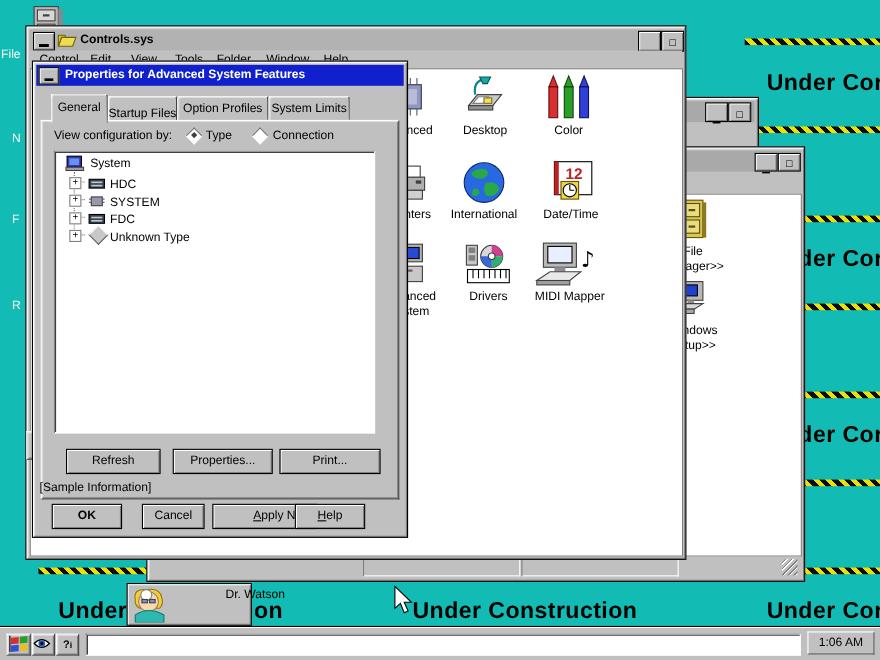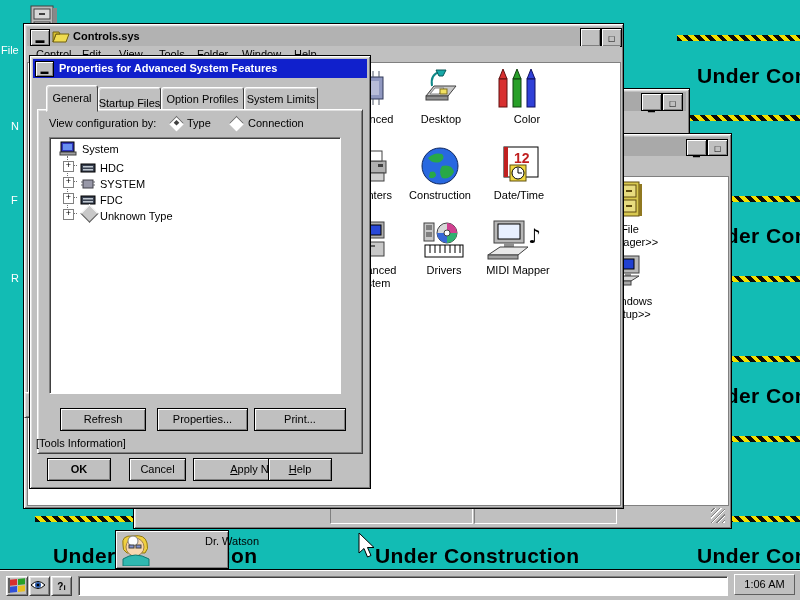--- a/index.html
+++ b/index.html
@@ -201,41 +201,41 @@
       <div class="abs" style="left:463px;top:4px;width:52px;height:42px;">
         <svg width="52" height="42">
           <polygon points="8,12 12,2 16,12" fill="#d83030" stroke="#601010"></polygon>
             <rect x="8" y="12" width="8" height="28" fill="#d83030" stroke="#601010"></rect>
           <polygon points="22,12 26,2 30,12" fill="#28a028" stroke="#104010"></polygon>
             <rect x="22" y="12" width="8" height="28" fill="#28a028" stroke="#104010"></rect>
           <polygon points="36,12 40,2 44,12" fill="#3040d8" stroke="#101060"></polygon>
             <rect x="36" y="12" width="8" height="28" fill="#3040d8" stroke="#101060"></rect>
         </svg>
       </div>
-      <div class="abs icon-label" style="left:439px;top:50px;width:120px;">Color</div>
+      <div class="abs icon-label" style="left:429px;top:50px;width:120px;">Color</div>
 
       <div class="abs" style="left:330px;top:84px;width:30px;height:38px;">
         <svg width="30" height="38">
           <rect x="4" y="14" width="24" height="12" fill="#b0b0b0" stroke="#404040"></rect>
           <rect x="8" y="4" width="16" height="10" fill="#fff" stroke="#404040"></rect>
           <rect x="6" y="26" width="20" height="8" fill="#d0d0d0" stroke="#404040"></rect>
           <rect x="20" y="17" width="5" height="3" fill="#404040"></rect>
         </svg>
       </div>
       <div class="abs icon-label" style="left:285px;top:126px;width:120px;">Printers</div>
 
       <div class="abs" style="left:392px;top:83px;width:40px;height:40px;">
         <svg width="40" height="40">
           <circle cx="20" cy="20" r="18" fill="#2868e0" stroke="#102860"></circle>
           <path d="M 8 12 Q 14 6 22 8 Q 26 12 20 16 Q 12 18 8 12" fill="#28a848"></path>
           <path d="M 22 20 Q 32 18 34 26 Q 30 34 22 32 Q 18 26 22 20" fill="#28a848"></path>
           <path d="M 10 26 Q 16 24 16 30 Q 12 34 9 31 Z" fill="#28a848"></path>
         </svg>
       </div>
-      <div class="abs icon-label" style="left:352px;top:126px;width:120px;">Construction</div>
+      <div class="abs icon-label" style="left:352px;top:126px;width:120px;">International</div>
 
       <div class="abs" style="left:468px;top:82px;width:46px;height:42px;">
         <svg width="46" height="42">
           <rect x="8" y="2" width="34" height="30" fill="#fff" stroke="#000"></rect>
           <rect x="8" y="2" width="4" height="30" fill="#c02020"></rect>
           <text x="18" y="18" font-family="Liberation Sans,sans-serif" font-size="14" font-weight="bold" fill="#c02020">12</text>
           <rect x="14" y="20" width="16" height="16" fill="#f0d840" stroke="#605010"></rect>
           <circle cx="22" cy="28" r="6" fill="#fff" stroke="#000"></circle>
           <line x1="22" y1="28" x2="22" y2="23" stroke="#000"></line>
           <line x1="22" y1="28" x2="26" y2="28" stroke="#000"></line>
@@ -383,21 +383,21 @@
     <div class="abs btn" style="left:30px;top:352px;width:84px;height:21px;">
       <span class="t11">Refresh</span>
       </div>
     <div class="abs btn" style="left:127px;top:352px;width:89px;height:21px;">
       <span class="t11">Properties...</span>
       </div>
     <div class="abs btn" style="left:224px;top:352px;width:90px;height:21px;">
       <span class="t11">Print...</span>
       </div>
 
-    <div class="abs t11" style="left:6px;top:381px;">[Tools Information]</div>
+    <div class="abs t11" style="left:6px;top:381px;">[Sample Information]</div>
 
     <div class="abs btn" style="left:17px;top:402px;width:62px;height:21px;">
       <span class="t11" style="font-weight:bold;">OK</span>
       </div>
     <div class="abs btn" style="left:99px;top:402px;width:55px;height:21px;">
       <span class="t11">Cancel</span>
       </div>
     <div class="abs btn" style="left:163px;top:402px;width:61px;height:21px;padding-left:32px;">
       <span class="t11 fl" style="display:block;">Apply Now</span>
       </div>

